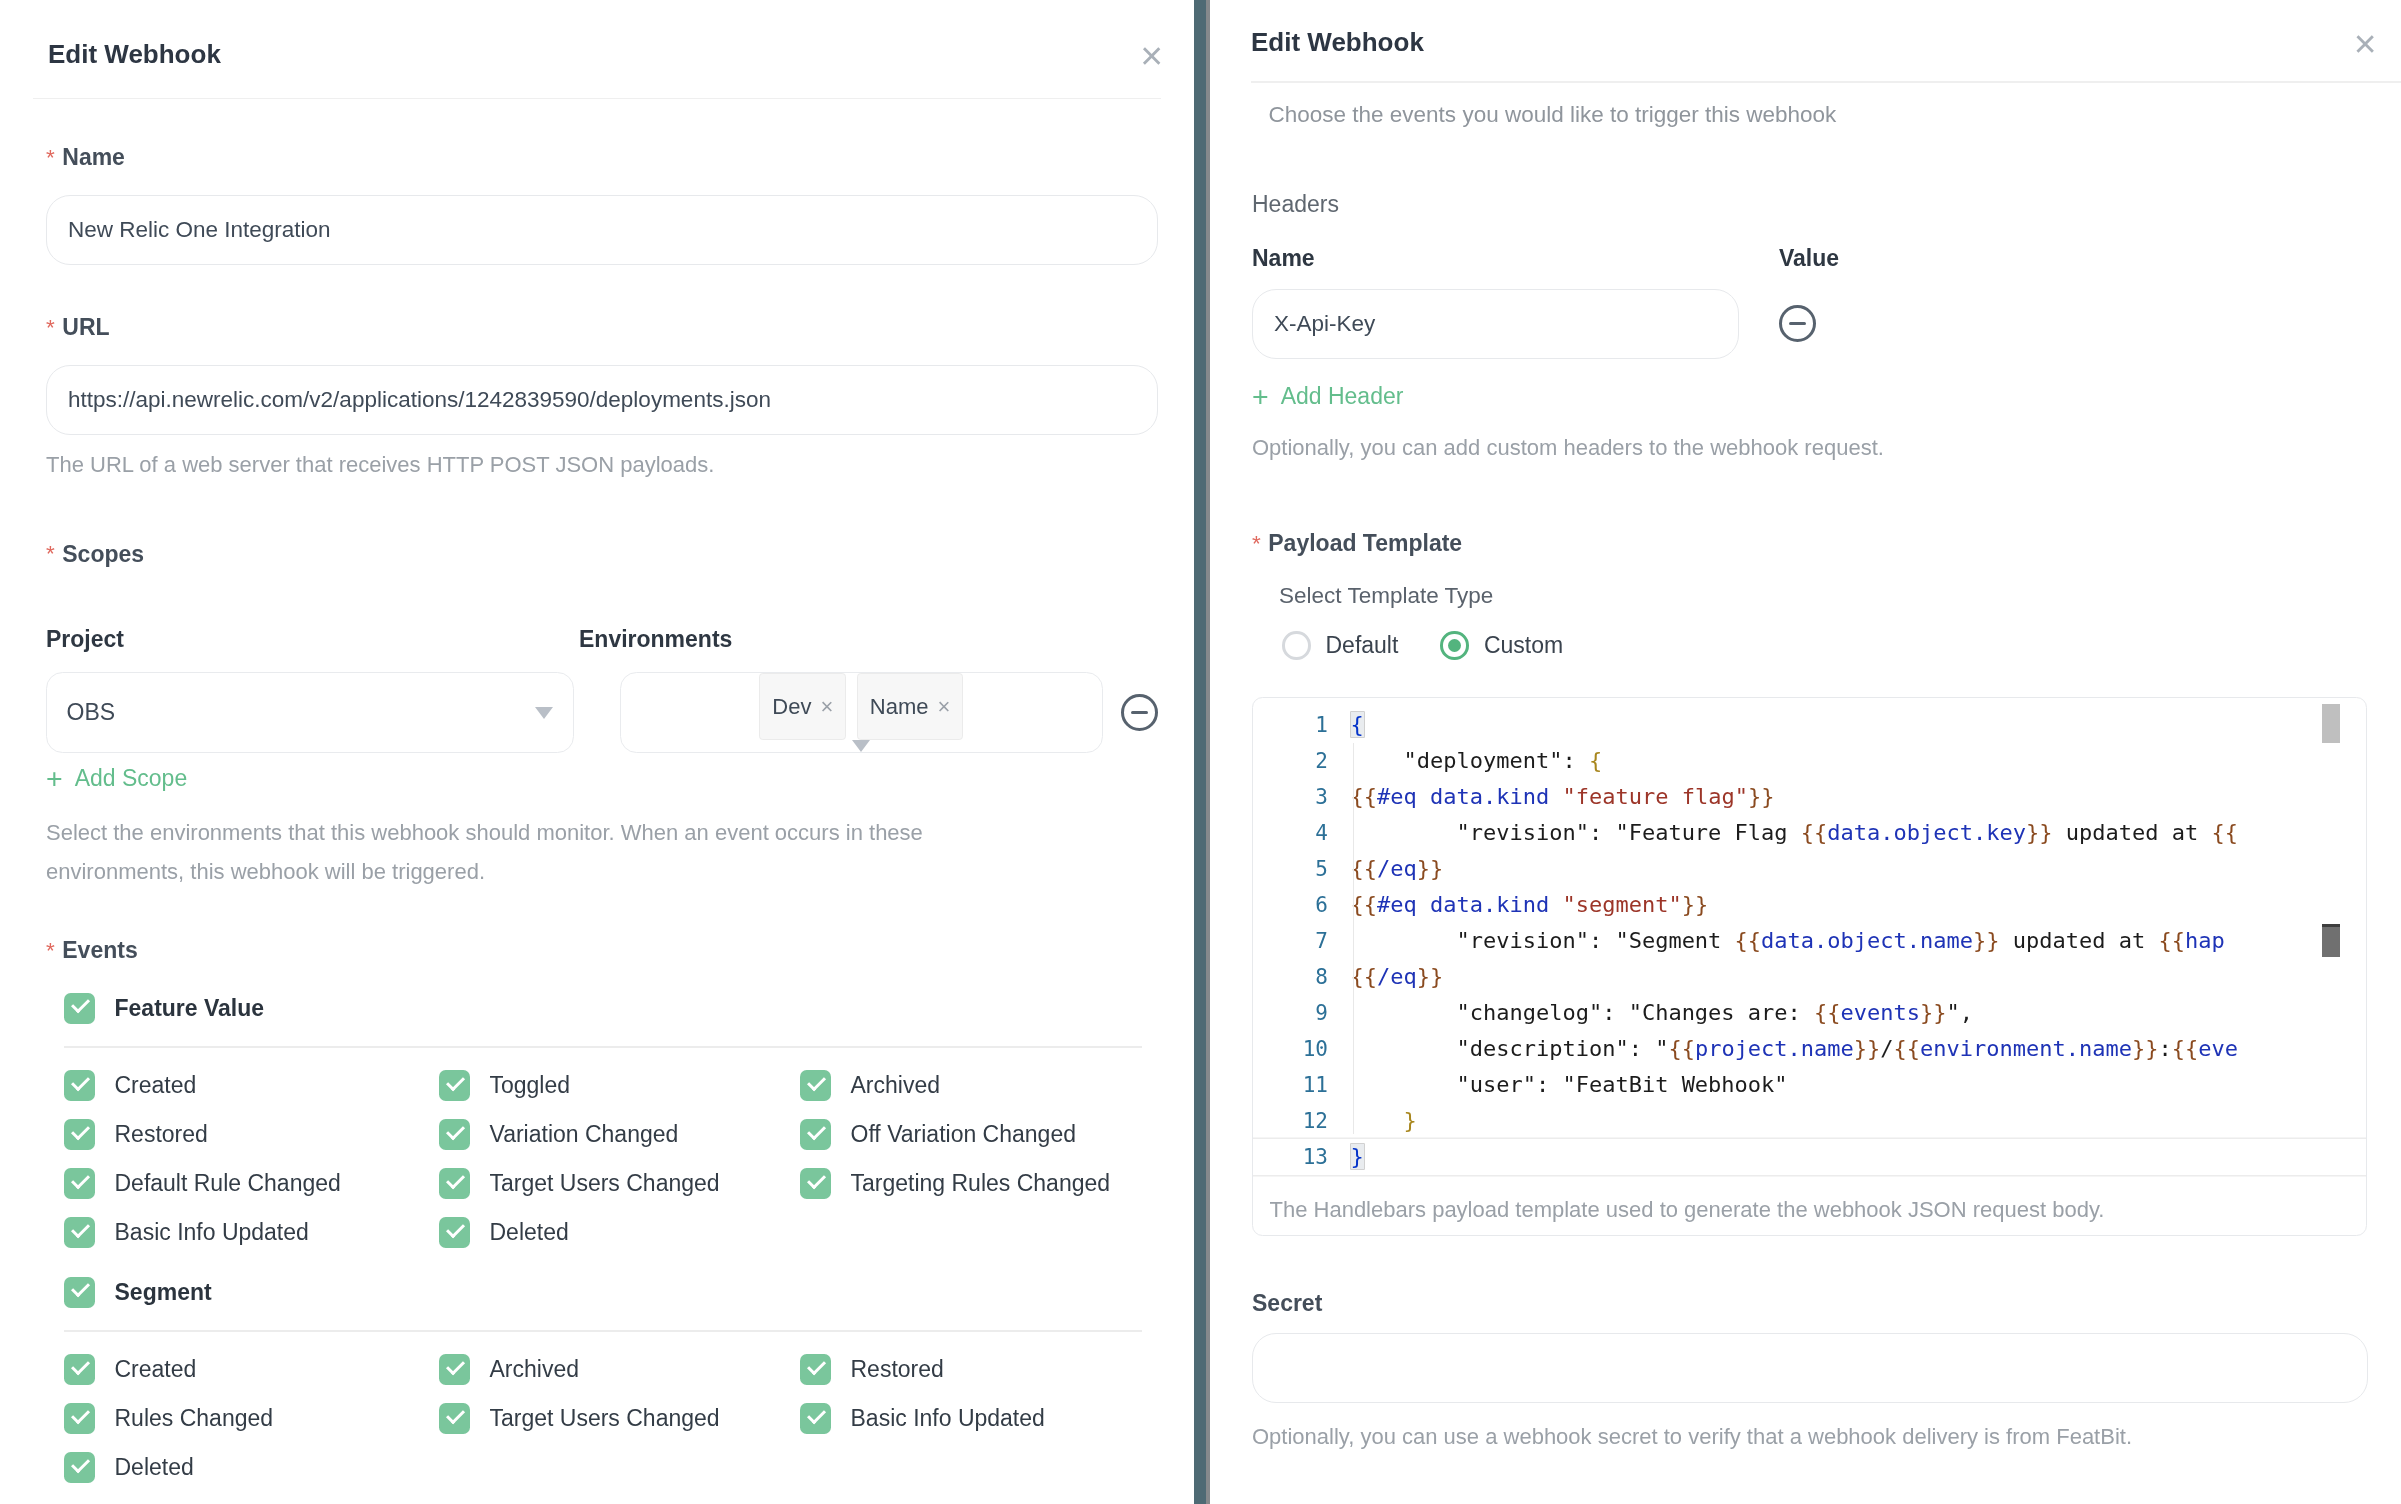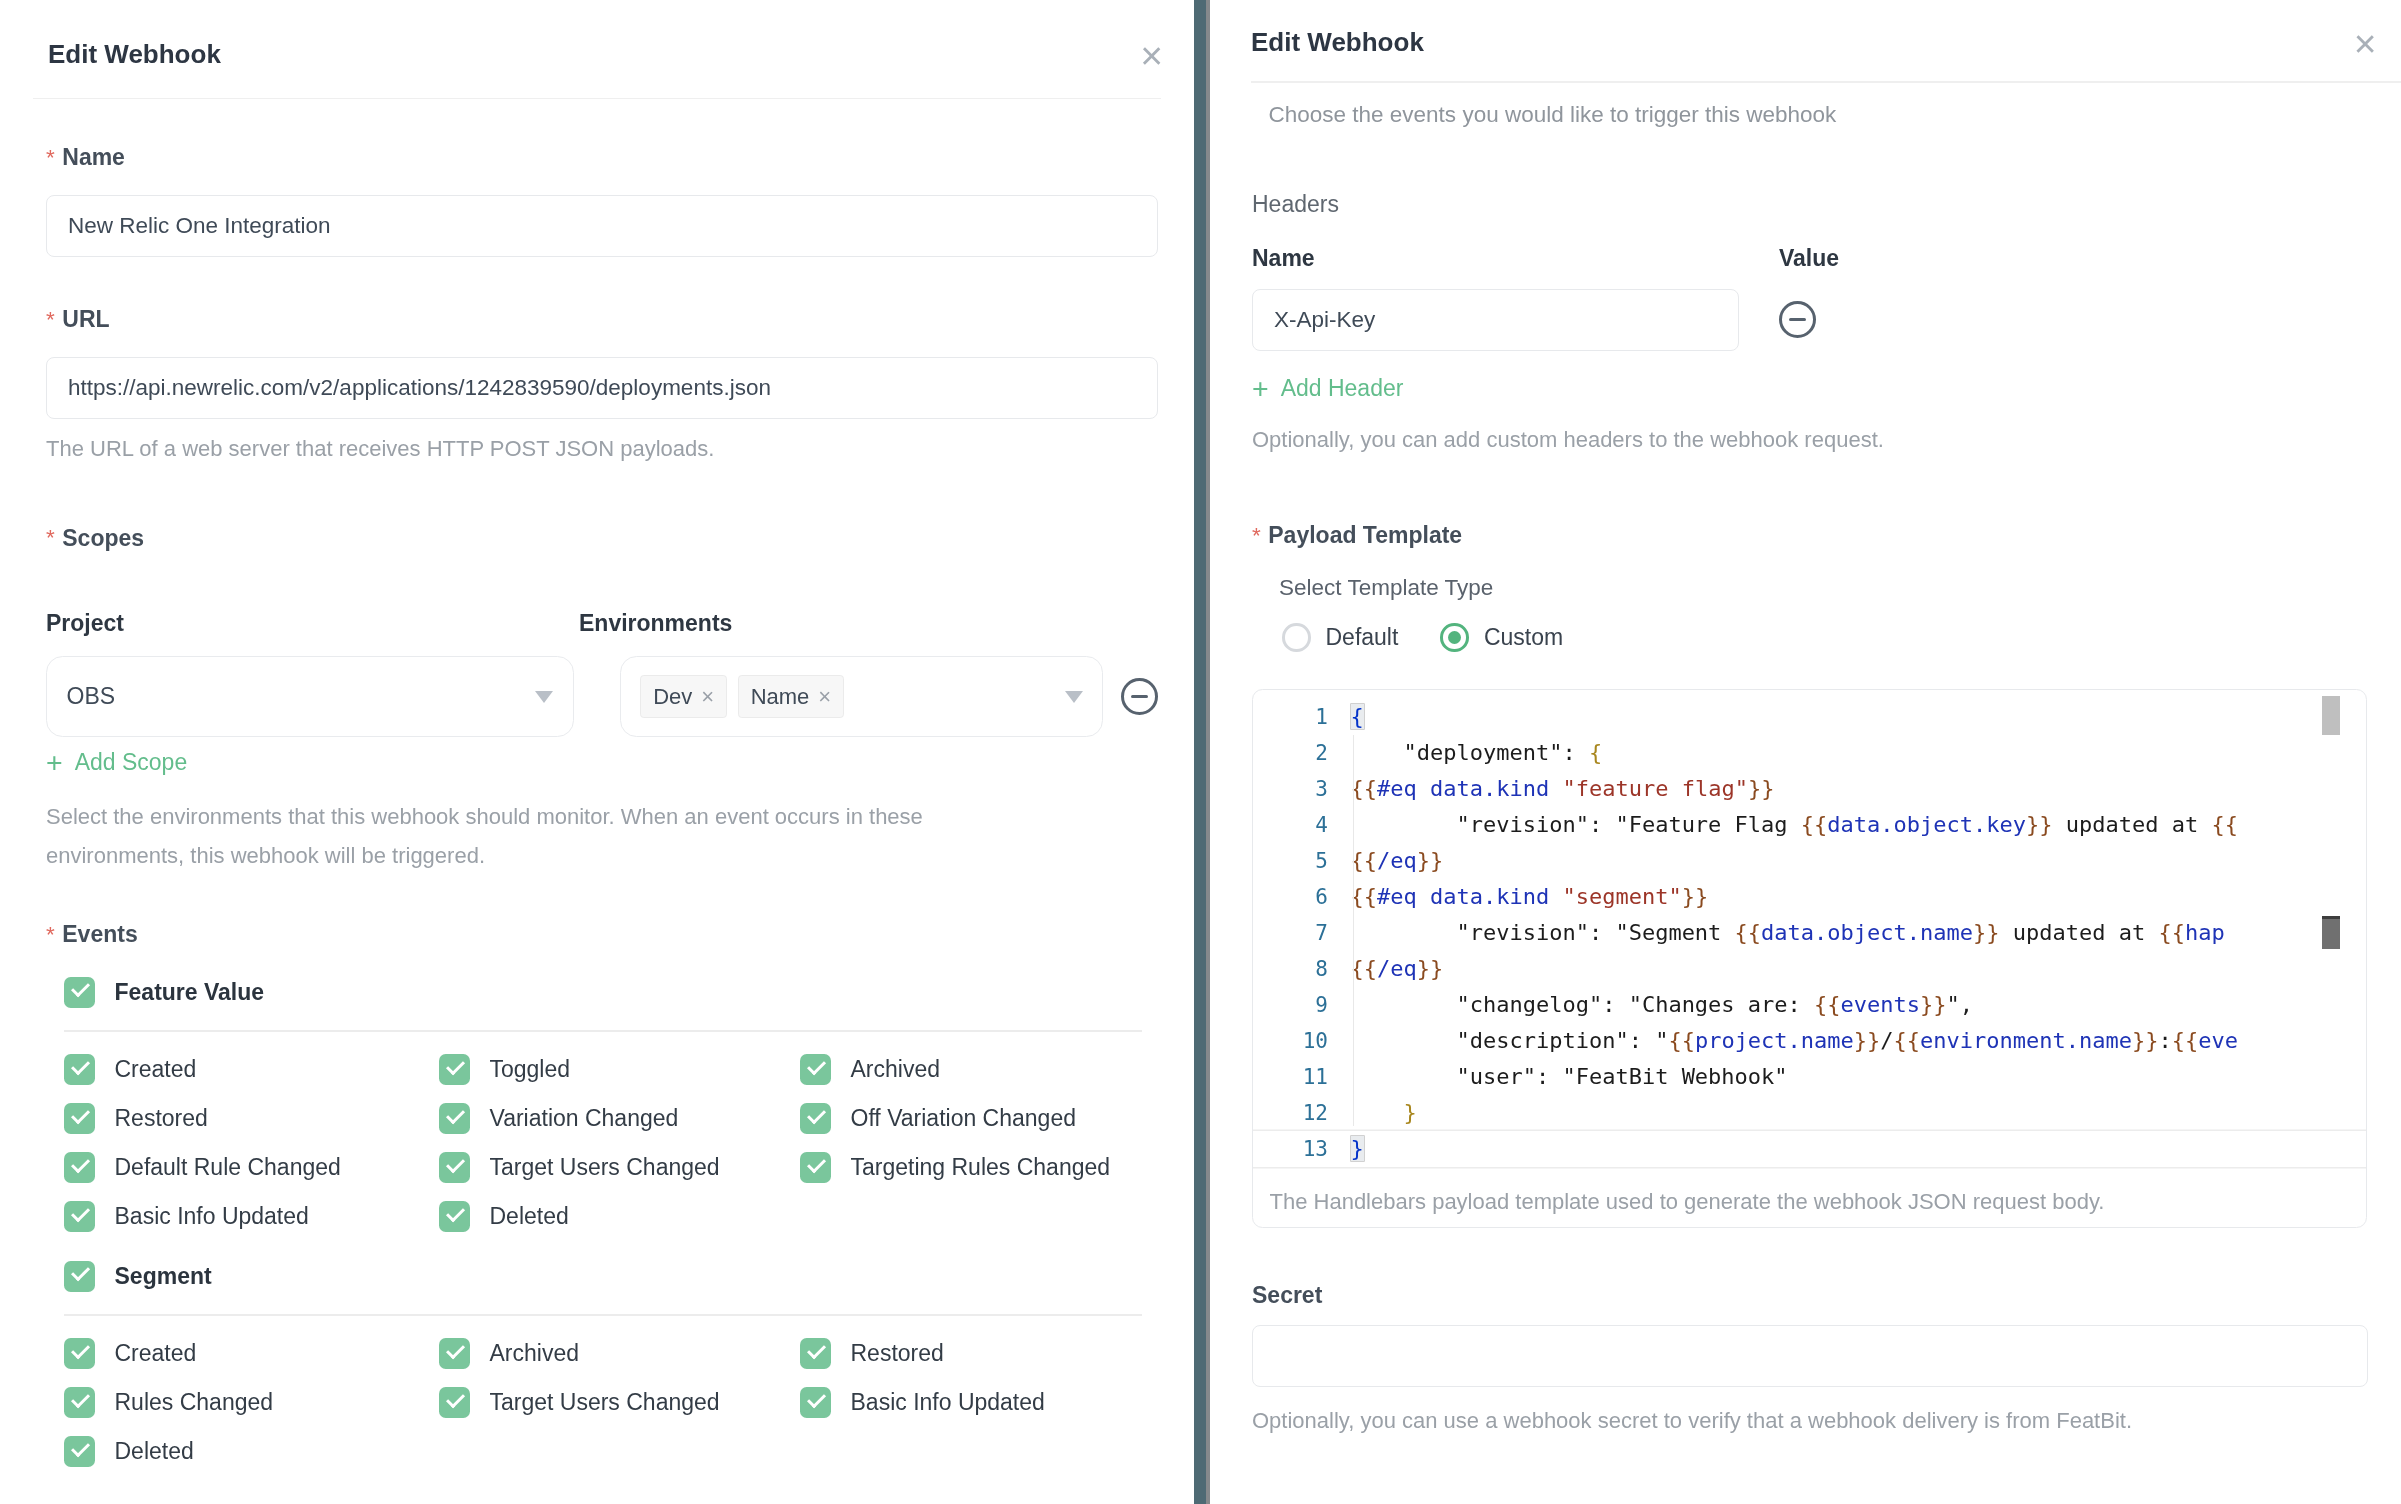--- a/index.html
+++ b/index.html
@@ -20,38 +20,38 @@
   .hdiv{height:1.5px;background:#efefef;}
   .modal.left .hdiv{margin:25.5px 33px 0 33px;}
   .modal.right .hdiv{margin:21px 0 0 41px;}
   
   .content-l{padding:0 36px 0 46px;}
   .content-r{padding:0 34px 0 42px;}
   .field-label{display:flex;align-items:center;font-size:23px;font-weight:600;color:#444e5a;}
   .req{color:#e0695e;margin-right:7.5px;font-size:22.5px;font-weight:400;}
   .b-label{font-size:23px;font-weight:700;color:#2e3742;}
   .help{font-size:22px;color:#9aa0a7;margin:0;}
-  .text-input{box-sizing:border-box;height:62px;width:100%;border:1.5px solid #e7e9ec;border-radius:8px;
+  .text-input{box-sizing:border-box;height:70px;width:100%;border:1.5px solid #e7e9ec;border-radius:24px;
     padding:18px 21px;font-family:"Liberation Sans",sans-serif;font-size:22.5px;color:#3f4a57;outline:none;background:#fff;}
   .add-link{display:flex;align-items:center;gap:12px;color:#63bd8c;font-size:23px;cursor:pointer;width:max-content;}
   .add-link .plus{font-size:28.5px;font-weight:400;line-height:22.5px;}
   .minus-btn{flex:none;width:37px;height:37px;border-radius:50%;border:3px solid #57626e;background:#fff;
     display:flex;align-items:center;justify-content:center;padding:0;cursor:pointer;}
   .minus-bar{width:16.5px;height:3.7px;background:#57626e;border-radius:1.5px;}
   .caret{width:0;height:0;border-left:9.7px solid transparent;border-right:9.7px solid transparent;
     border-top:12.7px solid #b9bfc7;flex:none;}
   
   .scope-labels{display:flex;margin-top:58px;}
   .scope-labels .s1{width:533px;}
   .scope-row{display:flex;align-items:center;margin-top:19.5px;}
   .select{box-sizing:border-box;height:81px;border:1.5px solid #e9ebee;border-radius:16.5px;background:#fff;
     display:flex;align-items:center;padding:0 19.5px;cursor:pointer;}
   .select .val{flex:1;font-size:23px;color:#3f4a57;}
   .select.project{width:546px;margin-right:46px;}
-  .select.env{width:500px;margin-right:18px;}
+  .select.env{width:500px;margin-right:18px;flex-direction:column;}
   .tags{flex:1;display:flex;gap:10.5px;}
   .chip{display:flex;align-items:center;gap:9px;background:#f7f7f7;border:0.7px solid #ebebeb;border-radius:3.7px;
     padding:7.5px 12px;font-size:22px;color:#3f4a57;}
   .chip-x{color:#9aa0a8;font-size:22px;cursor:pointer;}
   
   .events-wrap{margin-left:18px;}
   .group-head{display:flex;align-items:center;gap:19.5px;margin-top:28.5px;}
   .cb{position:relative;flex:none;width:31px;height:31px;border-radius:6.7px;background:#7ac69c;cursor:pointer;}
   .cb::after{content:"";position:absolute;left:7.5px;top:6.7px;width:13.5px;height:6.7px;
     border-left:3.7px solid #fff;border-bottom:3.7px solid #fff;transform:rotate(-45deg);}

